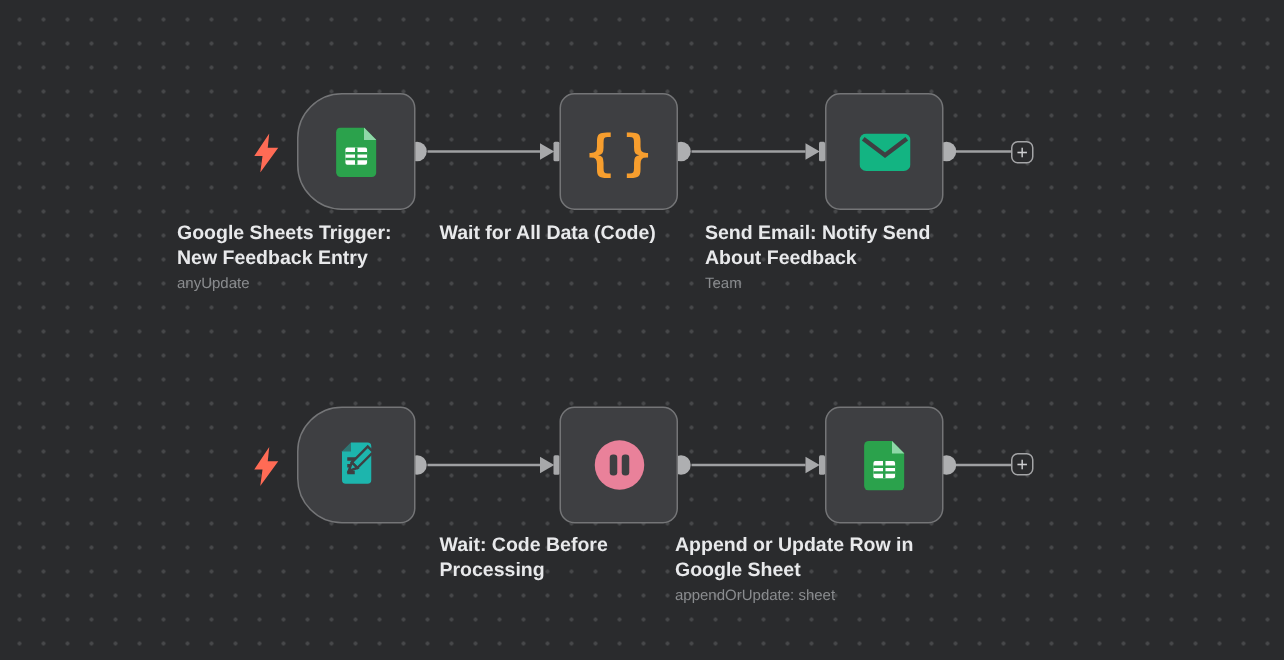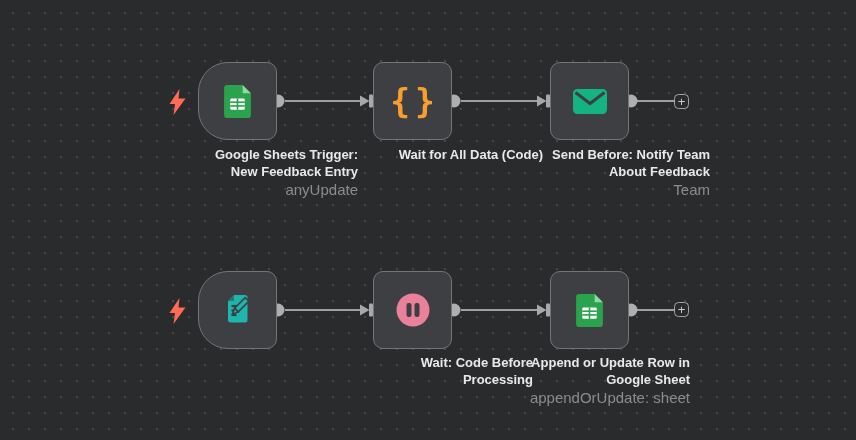--- a/index.html
+++ b/index.html
@@ -51,35 +51,35 @@
     box-sizing:border-box;
     border:1.6px solid #a4a5a7;border-radius:4.5px;
     background:#2a2b2d;color:#cdced0;
     font-size:13px;line-height:11px;font-weight:400;
     text-align:center;cursor:pointer;padding:0;
   }
   .add-btn.p1{left:674px;top:94px;}
   .add-btn.p2{left:674px;top:302px;}
 
   .label{
-    position:absolute;width:240px;text-align:right;
+    position:absolute;width:240px;text-align:left;
     pointer-events:none;
   }
   .label .title{
     display:block;
     font-size:13px;line-height:17px;font-weight:700;
     color:#e8e9eb;white-space:pre-line;
   }
   .label .subtitle{
     display:block;margin-top:3px;
-    font-size:15px;line-height:13px;font-weight:400;
+    font-size:10px;line-height:13px;font-weight:400;
     color:#8a8c8f;white-space:pre-line;
   }
   .label.l1{left:118px;top:146px;}
-  .label.l2{left:303px;top:146px;}
+  .label.l2{left:293px;top:146px;}
   .label.l3{left:470px;top:146px;}
   .label.l4{left:118px;top:354px;}
   .label.l5{left:293px;top:354px;}
   .label.l6{left:450px;top:354px;}
 </style>
 </head>
 <body>
 
 <div class="canvas">
 
@@ -195,21 +195,21 @@
   <div class="label l1">
     <span class="title">Google Sheets Trigger:
 New Feedback Entry</span>
     <span class="subtitle">anyUpdate</span>
   </div>
   <div class="label l2">
     <span class="title">Wait for All Data (Code)</span>
     <span class="subtitle"></span>
   </div>
   <div class="label l3">
-    <span class="title">Send Before: Notify Team
+    <span class="title">Send Email: Notify Send
 About Feedback</span>
     <span class="subtitle">Team</span>
   </div>
   <div class="label l5">
     <span class="title">Wait: Code Before
 Processing</span>
     <span class="subtitle"></span>
   </div>
   <div class="label l6">
     <span class="title">Append or Update Row in

